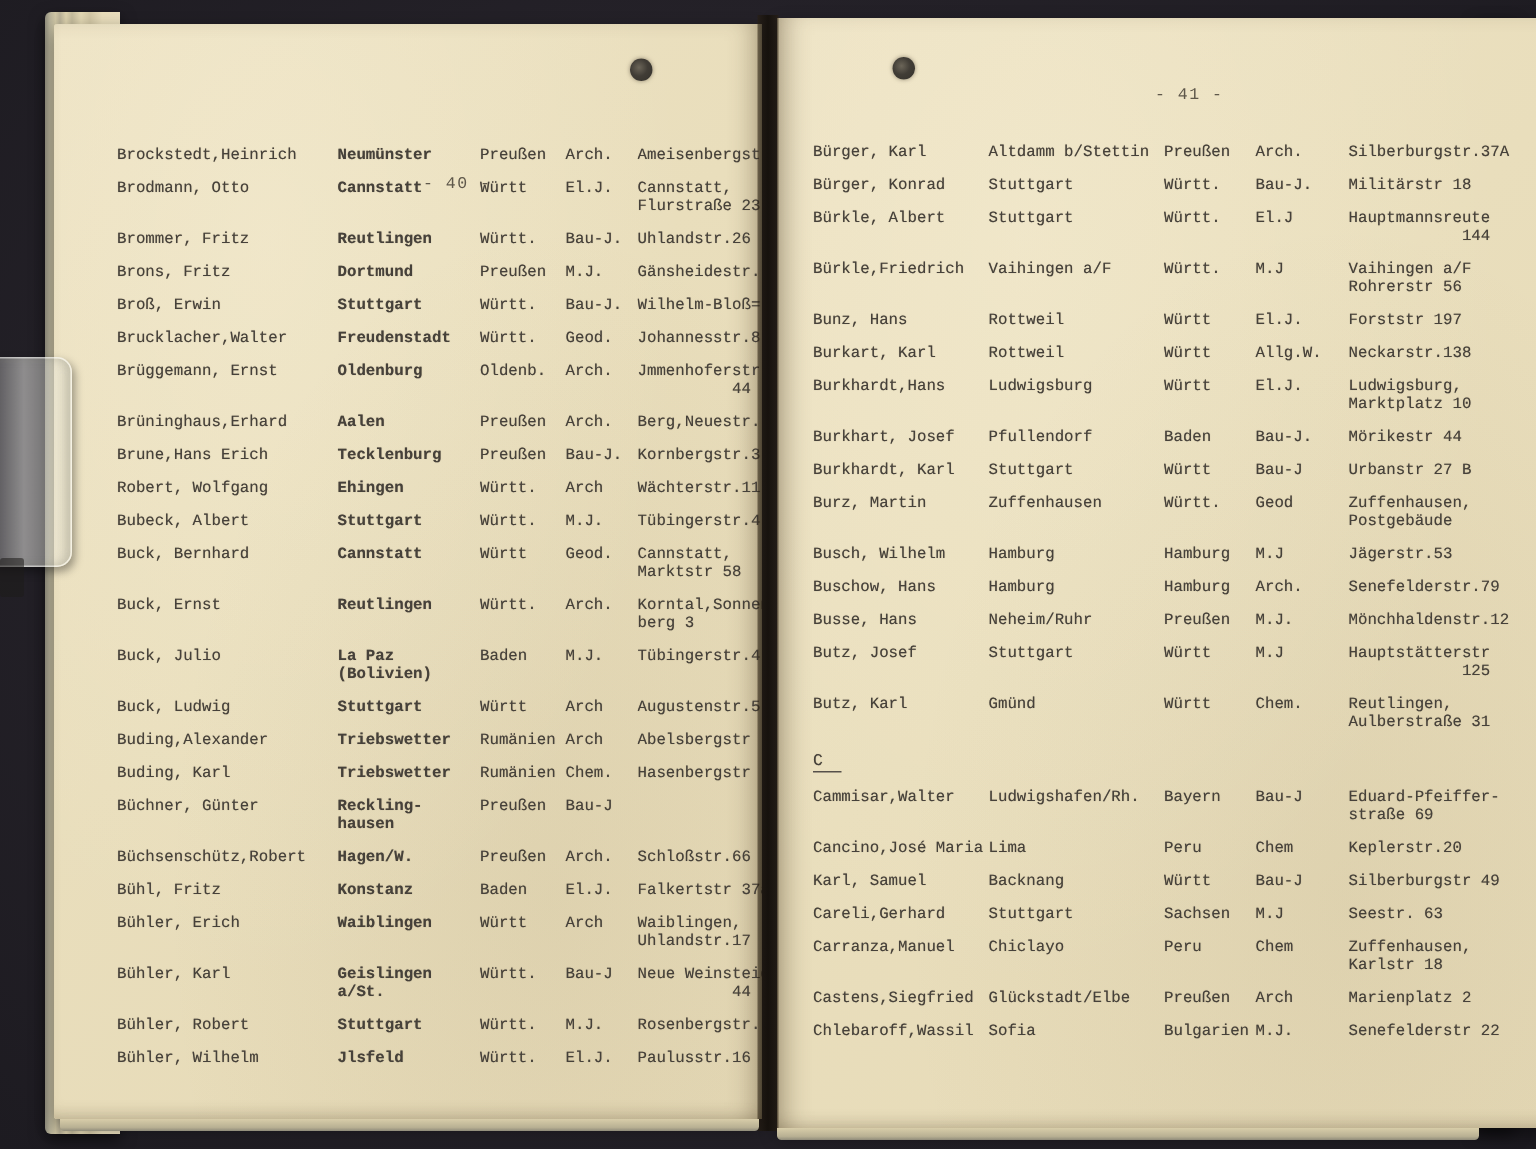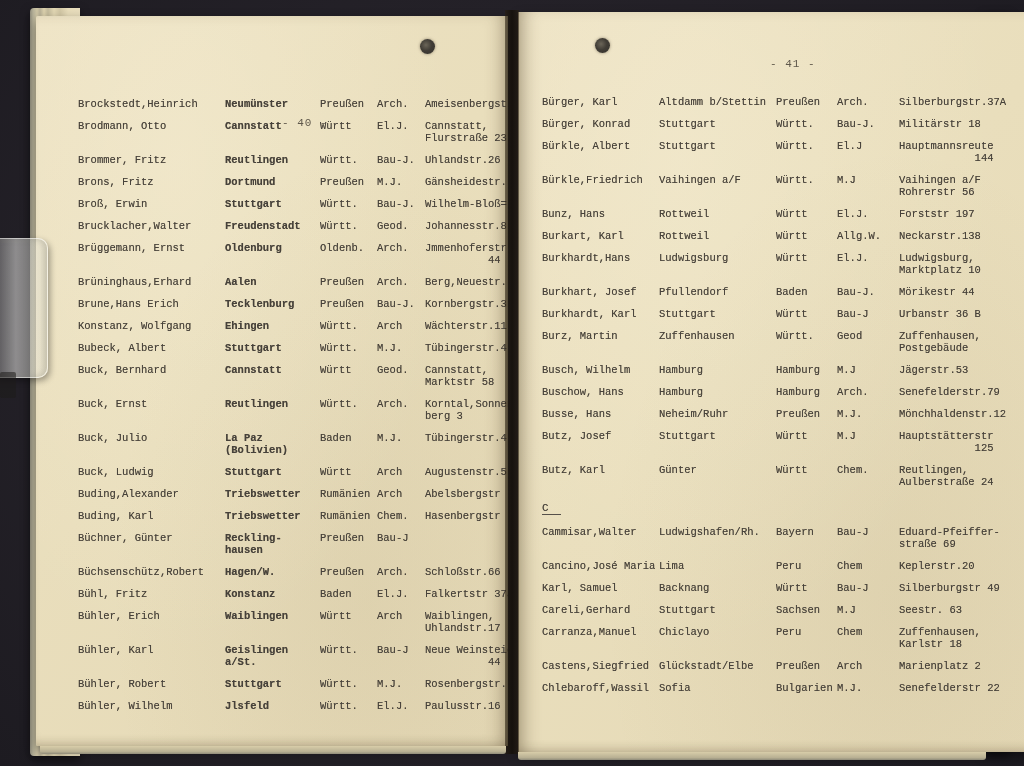--- a/index.html
+++ b/index.html
@@ -174,21 +174,21 @@
           <span class="c c5">Berg,Neuestr.</span>
         </div>
         <div class="row">
           <span class="c c1">Brune,Hans Erich</span>
           <span class="c c2">Tecklenburg</span>
           <span class="c c3">Preußen</span>
           <span class="c c4">Bau-J.</span>
           <span class="c c5">Kornbergstr.3</span>
         </div>
         <div class="row">
-          <span class="c c1">Konstanz, Wolfgang</span>
+          <span class="c c1">Robert, Wolfgang</span>
           <span class="c c2">Ehingen</span>
           <span class="c c3">Württ.</span>
           <span class="c c4">Arch</span>
           <span class="c c5">Wächterstr.11</span>
         </div>
         <div class="row">
           <span class="c c1">Bubeck, Albert</span>
           <span class="c c2">Stuttgart</span>
           <span class="c c3">Württ.</span>
           <span class="c c4">M.J.</span>
@@ -357,21 +357,21 @@
             <span class="c c2">Pfullendorf</span>
             <span class="c c3">Baden</span>
             <span class="c c4">Bau-J.</span>
             <span class="c c5">Mörikestr 44</span>
           </div>
           <div class="row">
             <span class="c c1">Burkhardt, Karl</span>
             <span class="c c2">Stuttgart</span>
             <span class="c c3">Württ</span>
             <span class="c c4">Bau-J</span>
-            <span class="c c5">Urbanstr 36 B</span>
+            <span class="c c5">Urbanstr 27 B</span>
           </div>
           <div class="row">
             <span class="c c1">Burz, Martin</span>
             <span class="c c2">Zuffenhausen</span>
             <span class="c c3">Württ.</span>
             <span class="c c4">Geod</span>
             <span class="c c5">Zuffenhausen,
 Postgebäude</span>
           </div>
           <div class="row">
@@ -398,25 +398,25 @@
           <div class="row">
             <span class="c c1">Butz, Josef</span>
             <span class="c c2">Stuttgart</span>
             <span class="c c3">Württ</span>
             <span class="c c4">M.J</span>
             <span class="c c5">Hauptstätterstr
             125</span>
           </div>
           <div class="row">
             <span class="c c1">Butz, Karl</span>
-            <span class="c c2">Günter</span>
+            <span class="c c2">Gmünd</span>
             <span class="c c3">Württ</span>
             <span class="c c4">Chem.</span>
             <span class="c c5">Reutlingen,
-Aulberstraße 24</span>
+Aulberstraße 31</span>
           </div>
         </div>
       <div class="section-head"><span>C</span></div>
       <div>
           <div class="row">
             <span class="c c1">Cammisar,Walter</span>
             <span class="c c2">Ludwigshafen/Rh.</span>
             <span class="c c3">Bayern</span>
             <span class="c c4">Bau-J</span>
             <span class="c c5">Eduard-Pfeiffer-

